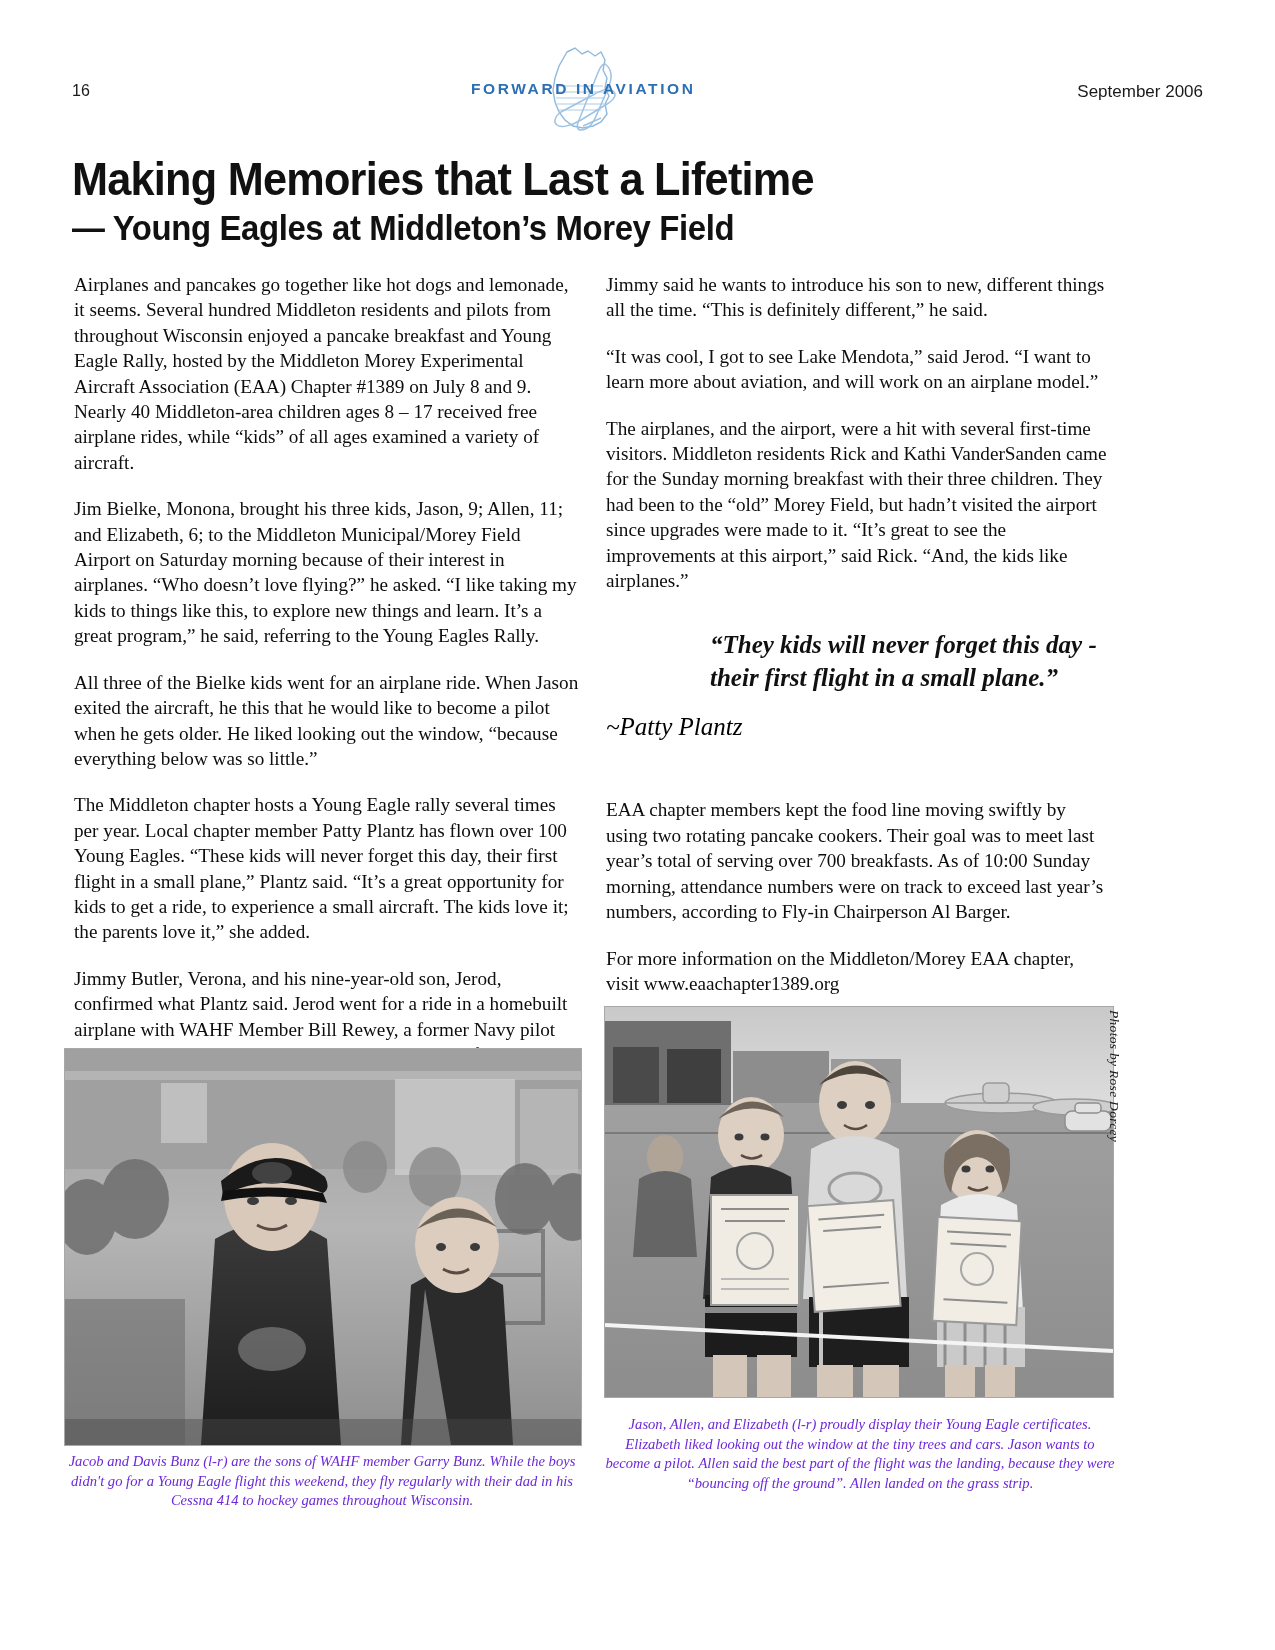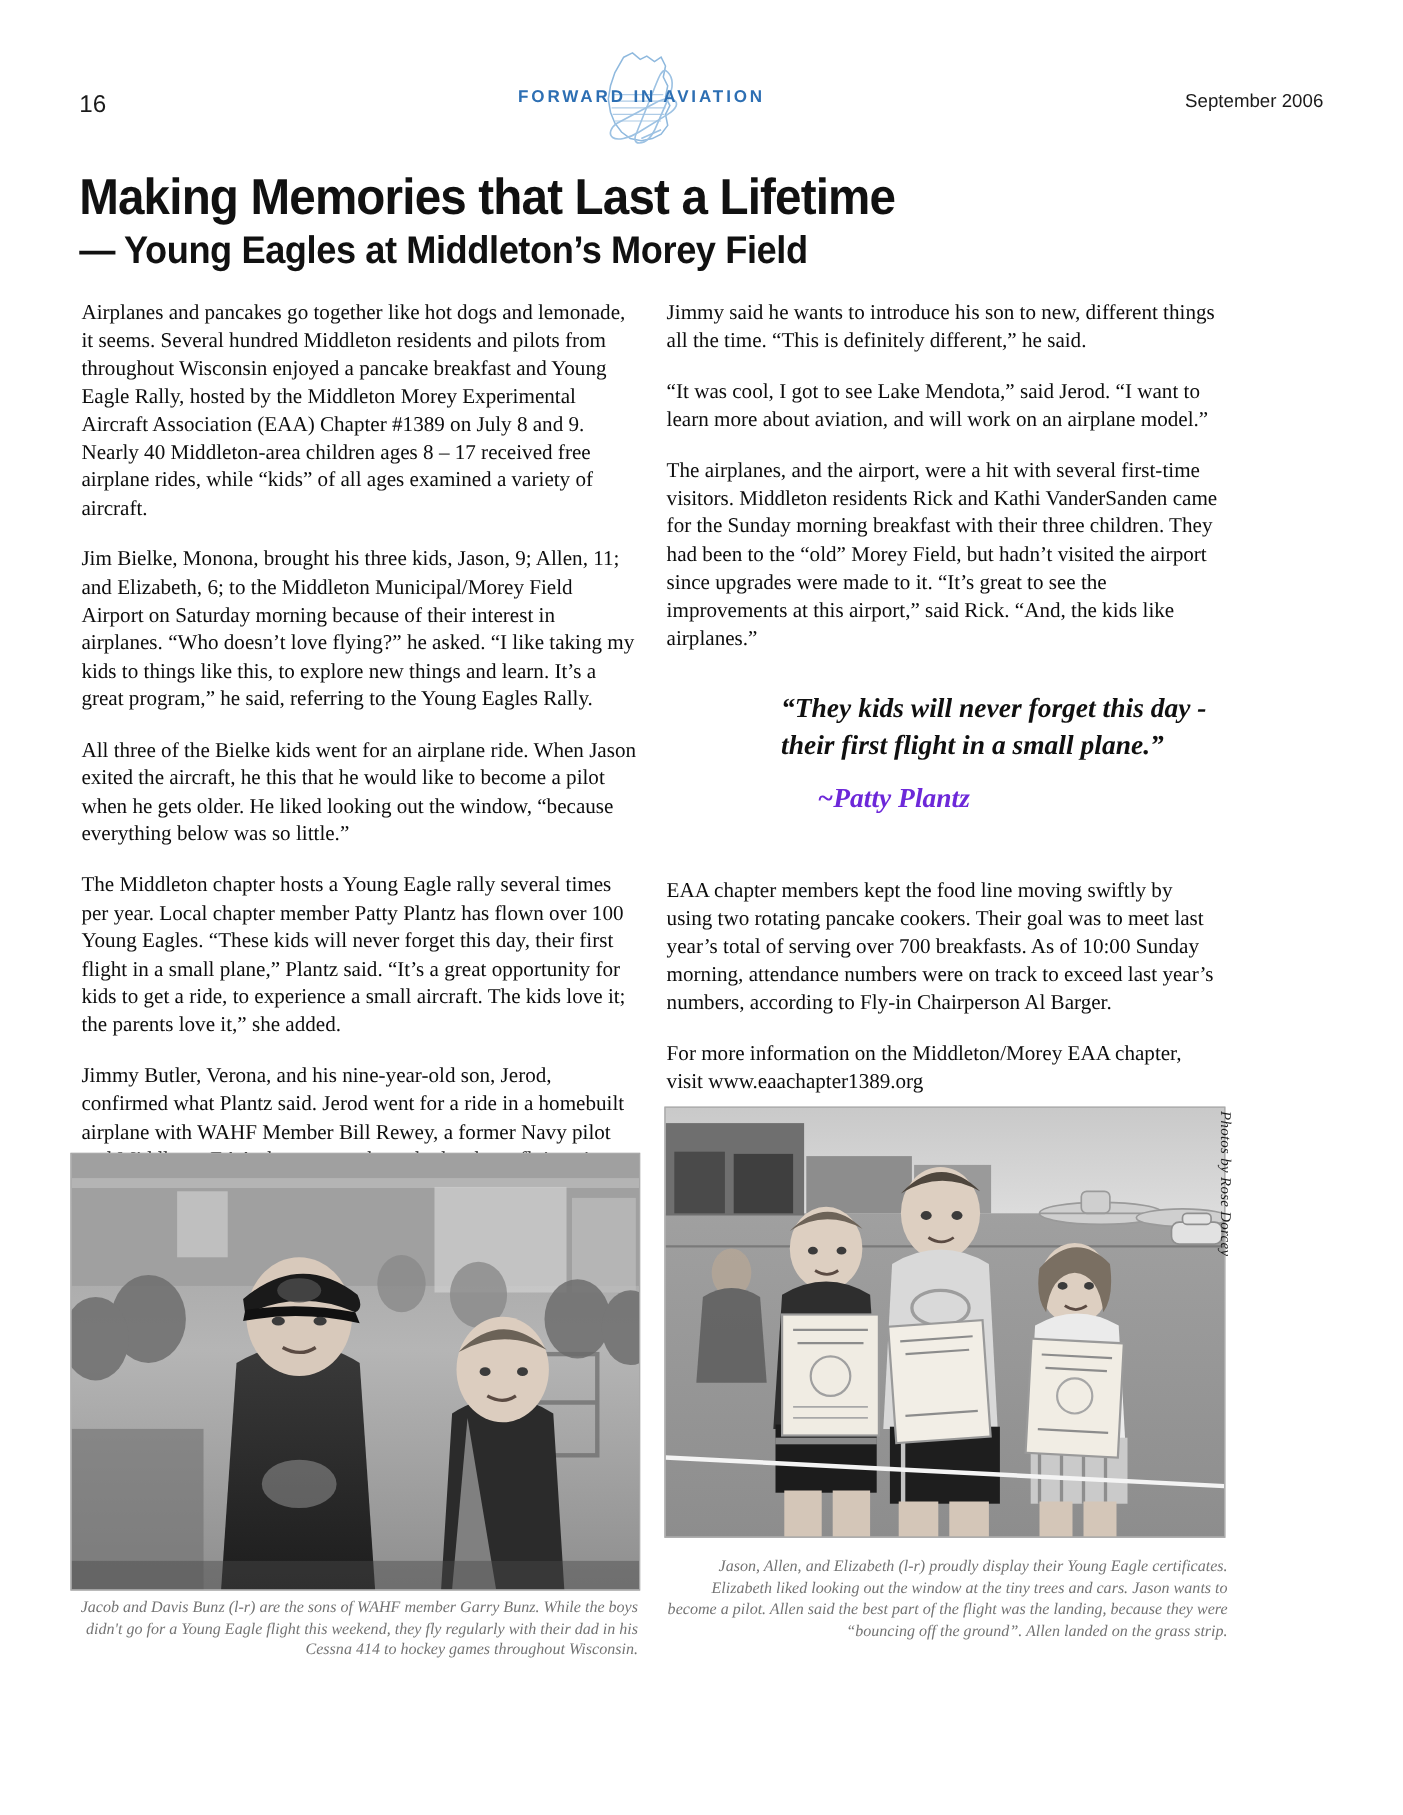--- a/index.html
+++ b/index.html
@@ -21,21 +21,21 @@
     position: absolute;
     left: 0; top: 0;
     width: 1275px;
     height: 140px;
   }
   .page-number {
     position: absolute;
     left: 72px;
     top: 82px;
     font-family: "Liberation Sans", "DejaVu Sans", sans-serif;
-    font-size: 22px;
+    font-size: 16px;
     color: #1a1a1a;
   }
   .issue-date {
     position: absolute;
     right: 72px;
     top: 82px;
     font-family: "Liberation Sans", "DejaVu Sans", sans-serif;
     font-size: 17px;
     color: #1a1a1a;
     text-align: left;
@@ -114,24 +114,24 @@
     font-size: 25px;
     line-height: 33px;
     font-weight: bold;
     font-style: italic;
     color: #101010;
     padding-left: 104px;
   }
   .pullquote-attrib {
     font-size: 25px;
     line-height: 33px;
-    font-weight: bold;
+    font-weight: normal;
     font-style: italic;
-    color: #6d28d9;
-    text-align: center;
+    color: #000000;
+    text-align: left;
     padding-right: 92px;
     padding-top: 16px;
   }
   .quote-gap { height: 44px; }
 
   
   .photo-frame {
     position: absolute;
     border: 1px solid #a8a8a8;
     overflow: hidden;
@@ -149,22 +149,22 @@
     width: 508px;
     height: 390px;
   }
   .photo-canvas { width: 100%; height: 100%; display: block; }
 
   .caption {
     position: absolute;
     font-size: 14.6px;
     line-height: 19.5px;
     font-style: italic;
-    color: #737373;
-    text-align: right;
+    color: #6d28d9;
+    text-align: center;
   }
   #caption-left {
     left: 64px;
     top: 1452px;
     width: 516px;
   }
   #caption-right {
     left: 604px;
     top: 1415px;
     width: 512px;

